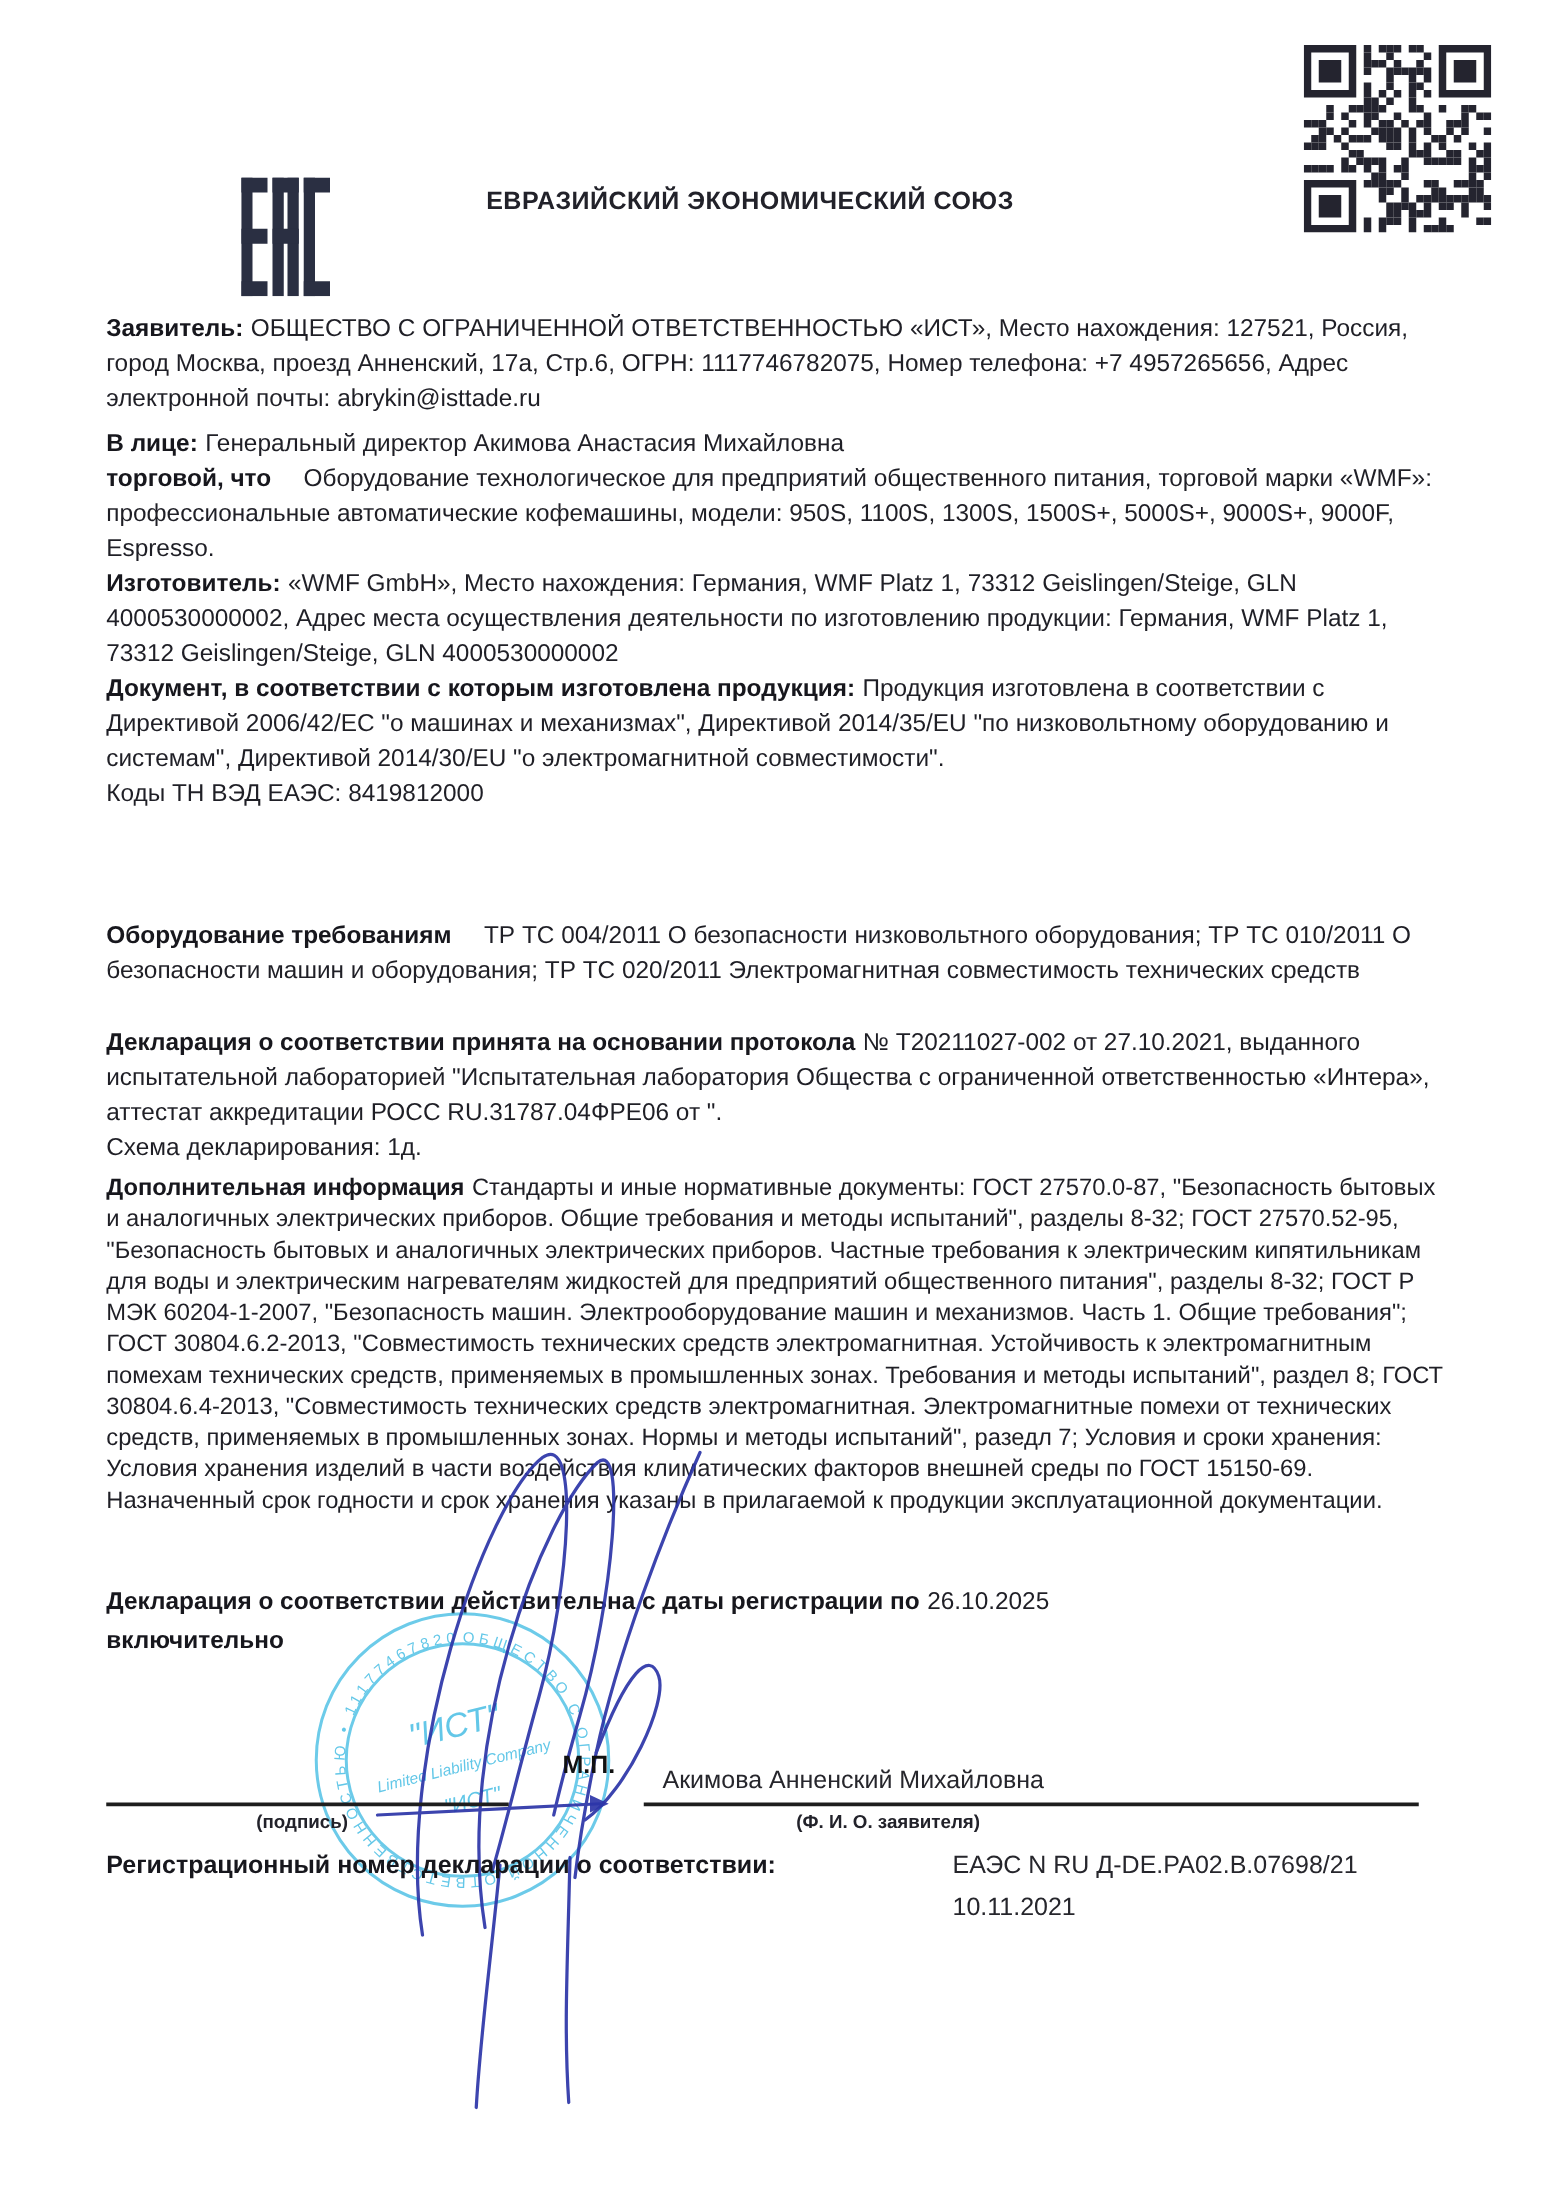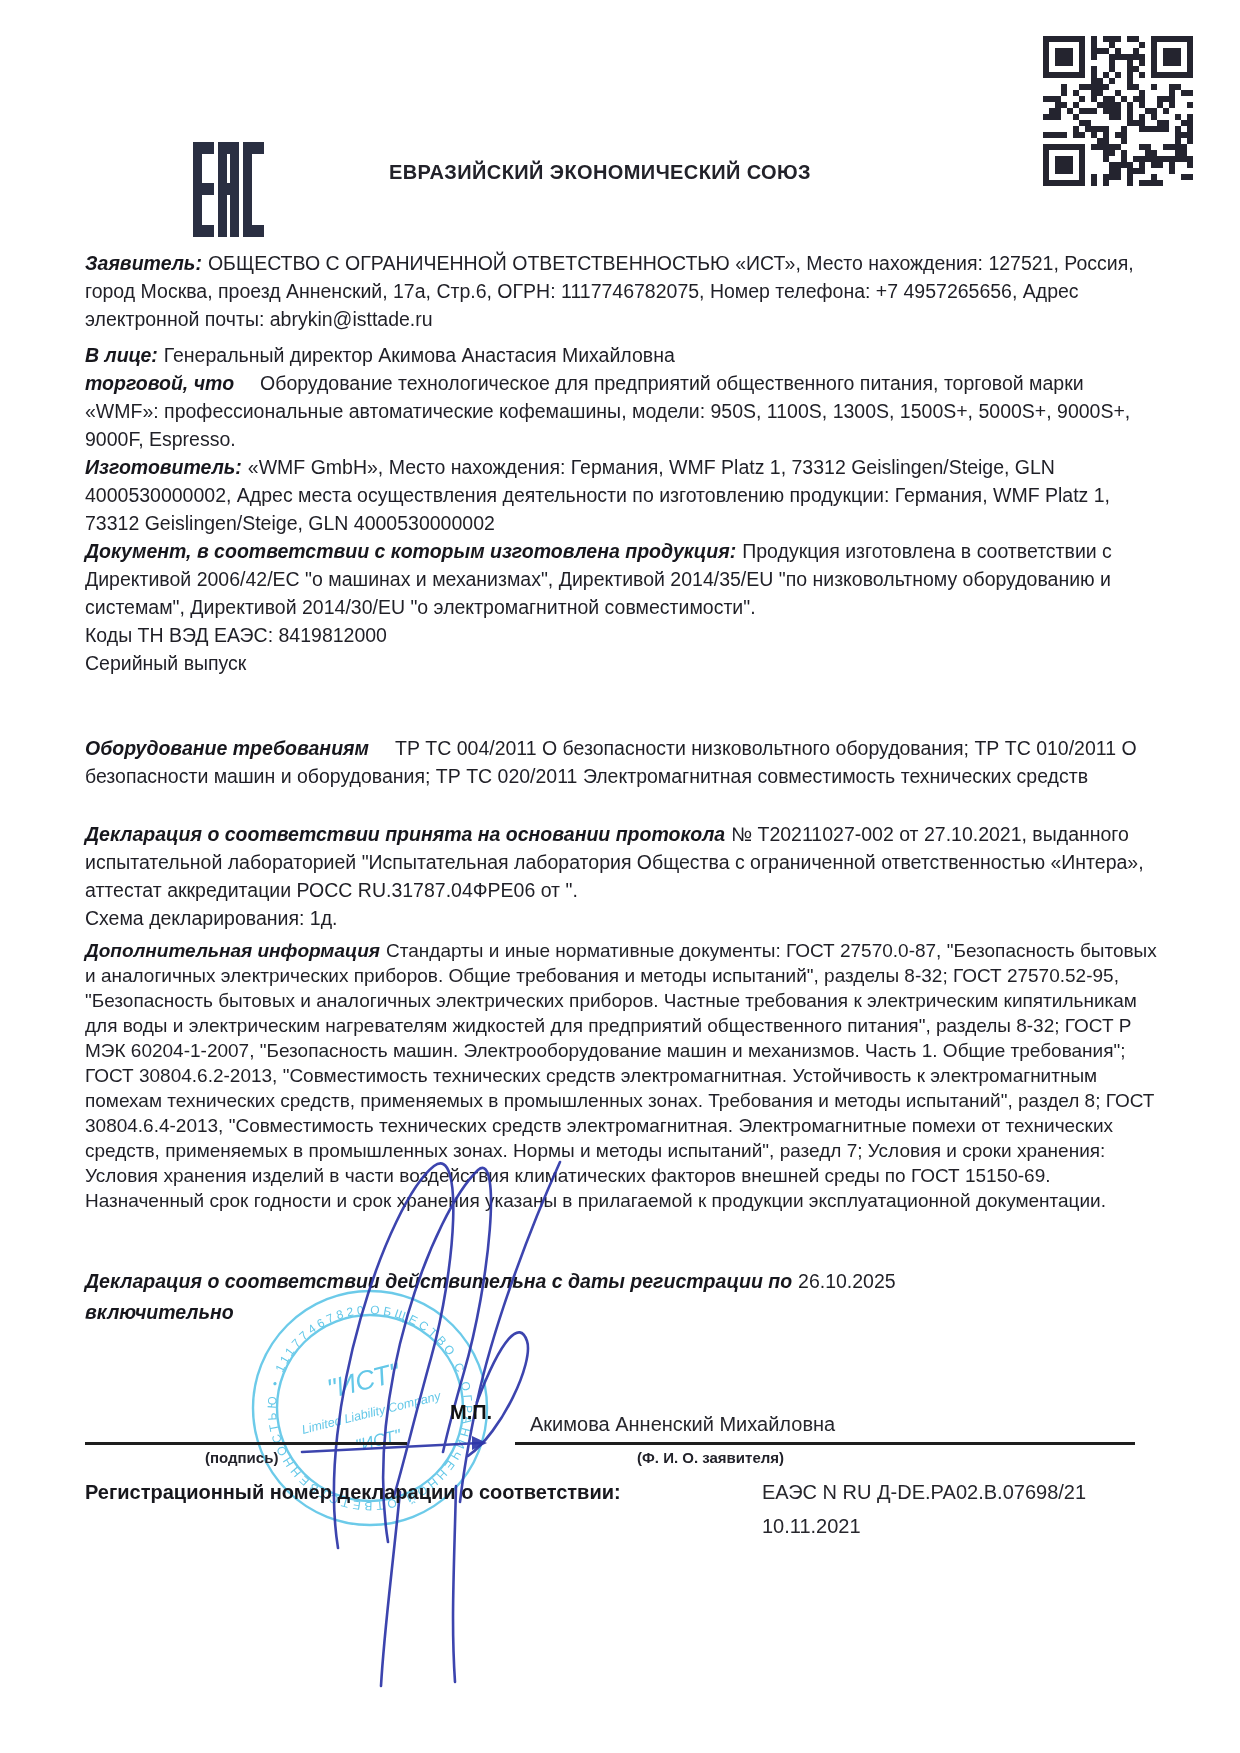--- a/index.html
+++ b/index.html
@@ -2,26 +2,26 @@
 <html><head>
 <meta charset="utf-8">
 <style>
   html,body{margin:0;padding:0;background:#e8e8e8;}
   .page{
     position:relative;width:1240px;height:1753px;background:#ffffff;
     font-family:"Liberation Sans",sans-serif;color:#1f1f26;overflow:hidden;
     margin:0 auto;
   }
   .hdr{
-    position:absolute;left:85px;top:161px;width:1030px;text-align:center;
+    position:absolute;left:85px;top:150px;width:1030px;text-align:center;
     font-weight:700;font-size:20px;letter-spacing:.4px;color:#22222a;
   }
   .hdr .line2{margin-top:17px;}
   .para{position:absolute;left:85px;width:1074px;font-size:19.5px;line-height:28px;}
-  .para .lbl{font-weight:700;margin-right:6px;color:#17171d;font-style:italic;}
+  .para .lbl{font-weight:700;margin-right:6px;color:#17171d;}
   .para .lbl.wide{margin-right:26px;}
   .addinfo{font-size:19px;line-height:25px;}
   .validity{line-height:31px;}
   .sigline{position:absolute;top:1442px;height:3px;background:#1e1e1e;}
   .caption{position:absolute;font-size:15px;font-weight:700;color:#22222a;}
   .mp{position:absolute;left:450px;top:1401px;font-size:20px;font-weight:700;color:#111;}
   .signee{position:absolute;left:530px;top:1413px;font-size:20px;color:#26262c;}
   .regrow-label{position:absolute;left:85px;font-size:20px;font-weight:700;color:#17171d;}
   .regrow-value{position:absolute;left:762px;font-size:20px;color:#26262c;}
   .qr{position:absolute;left:1043px;top:36px;width:150px;height:150px;}
@@ -288,21 +288,20 @@
     <div>
       <span class="lbl wide">торговой, что</span><span>Оборудование технологическое для предприятий общественного питания, торговой марки «WMF»: профессиональные автоматические кофемашины, модели: 950S, 1100S, 1300S, 1500S+, 5000S+, 9000S+, 9000F, Espresso.</span>
     </div>
     <div>
       <span class="lbl">Изготовитель:</span><span>«WMF GmbH», Место нахождения: Германия, WMF Platz 1, 73312 Geislingen/Steige, GLN 4000530000002, Адрес места осуществления деятельности по изготовлению продукции: Германия, WMF Platz 1, 73312 Geislingen/Steige, GLN 4000530000002</span>
     </div>
     <div>
       <span class="lbl">Документ, в соответствии с которым изготовлена продукция:</span><span>Продукция изготовлена в соответствии с Директивой 2006/42/EC "о машинах и механизмах", Директивой 2014/35/EU "по низковольтному оборудованию и системам", Директивой 2014/30/EU "о электромагнитной совместимости".</span>
     </div>
     <div>Коды ТН ВЭД ЕАЭС: 8419812000</div>
-    <div>Серийный выпуск</div>
   </div>
 
   <div class="para" style="top:734px">
     <span class="lbl wide">Оборудование требованиям</span><span>ТР ТС 004/2011 О безопасности низковольтного оборудования; ТР ТС 010/2011 О безопасности машин и оборудования; ТР ТС 020/2011 Электромагнитная совместимость технических средств</span>
   </div>
 
   <div class="para" style="top:820px">
     <div>
       <span class="lbl">Декларация о соответствии принята на основании протокола</span><span>№ Т20211027-002 от 27.10.2021, выданного испытательной лабораторией "Испытательная лаборатория Общества с ограниченной ответственностью «Интера», аттестат аккредитации РОСС RU.31787.04ФРЕ06 от ".</span>
     </div>

